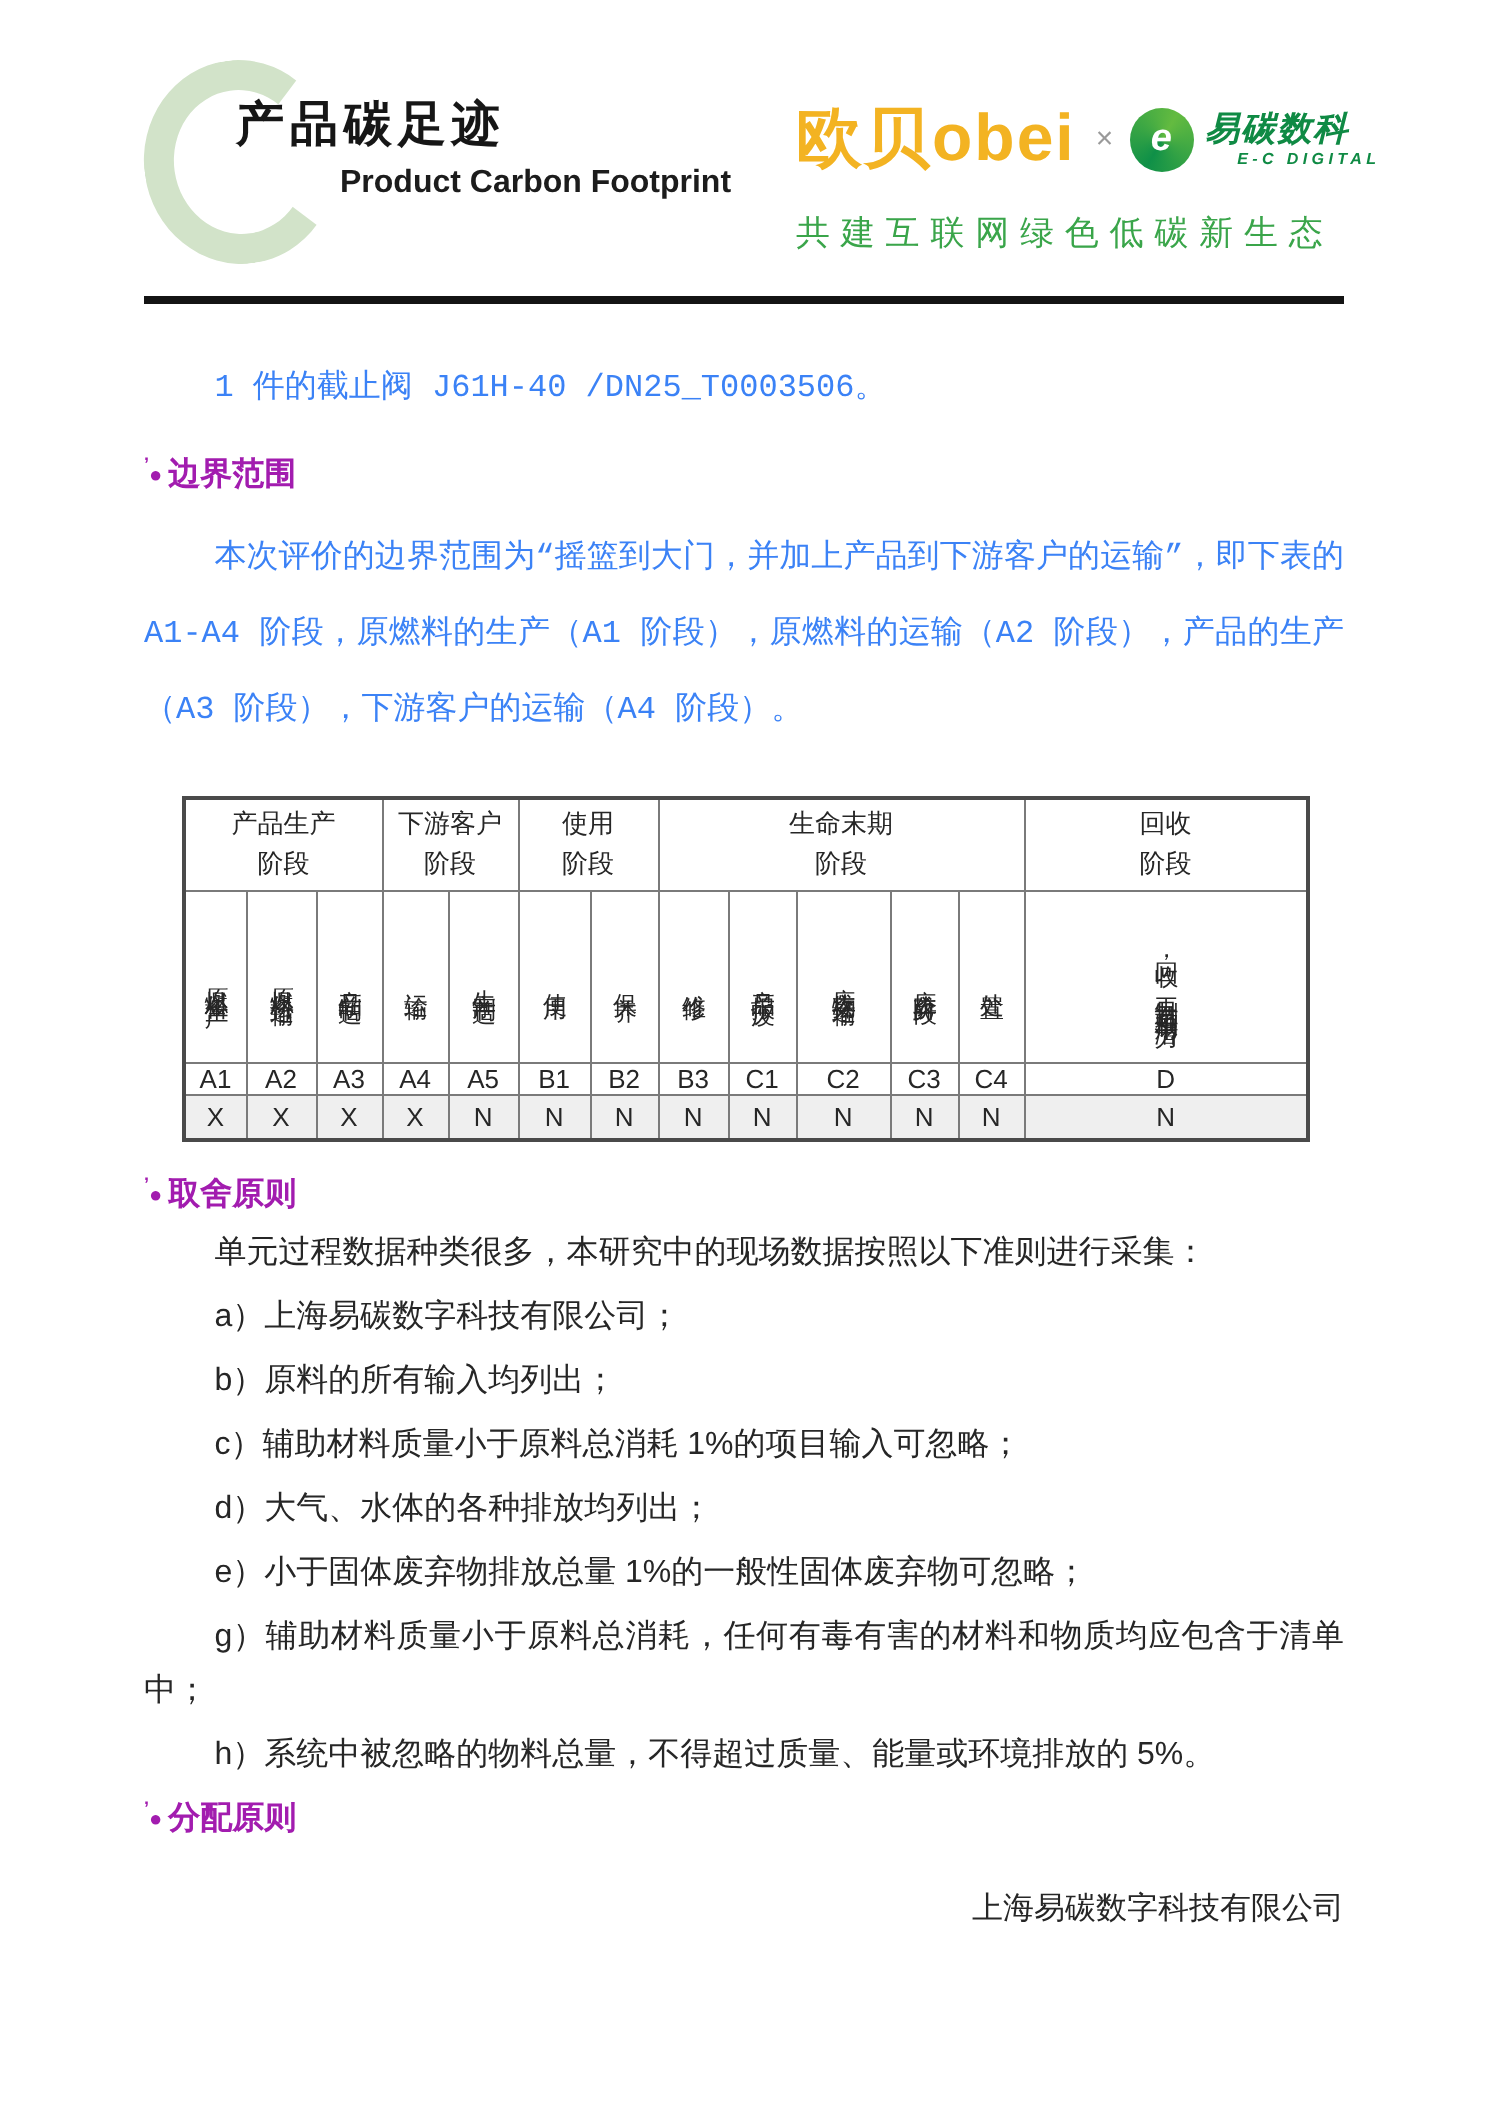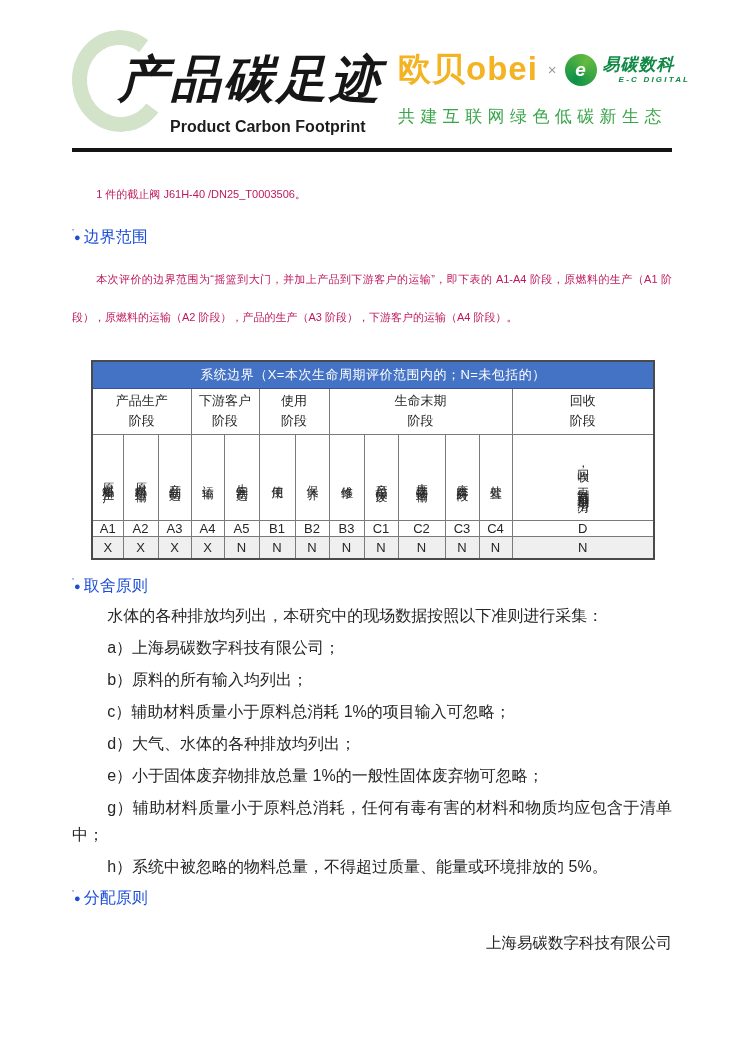--- a/index.html
+++ b/index.html
@@ -9,44 +9,44 @@
     font-family:"Liberation Sans", sans-serif; color:#262626; overflow:hidden;
   }
   
   .header { position:relative; height:152px; }
   .c-ring {
     position:absolute; left:72px; top:30px; width:96px; height:102px;
     border:15px solid #d2e3c9; border-right-color:transparent;
     border-radius:50%; transform:rotate(-8deg);
   }
   .hdr-left { position:absolute; left:118px; top:46px; z-index:1; }
-  .hdr-title { font-size:50px; font-weight:800; letter-spacing:3px; color:#161616; white-space:nowrap;font-style:italic; }
+  .hdr-title { font-size:24px; font-weight:800; letter-spacing:3px; color:#161616; white-space:nowrap; }
   .hdr-sub { font-size:16px; font-weight:600; color:#1c1c1c; margin:5px 0 0 52px; white-space:nowrap; }
   .hdr-right { position:absolute; right:71px; top:47px; width:274px; z-index:1; }
   .partners { display:flex; align-items:center;justify-content:space-between; }
   .obei { font-size:33px; font-weight:700; color:#f3b322; letter-spacing:1px; white-space:nowrap; }
   .times { font-size:15px; color:#9a9a9a; margin:0 8px 0 10px; }
   .ec-circle {
     width:32px; height:32px; border-radius:50%; flex:0 0 32px;
     background:conic-gradient(from 210deg,#0f9048,#64bb40,#0f9048);
     color:#fff; display:flex; align-items:center; justify-content:center;
     font-size:19px; font-weight:700; font-style:italic;
   }
   .ec-stack { margin-left:6px; line-height:1;font-style:italic; }
   .ec-name { font-size:17px; font-weight:800; color:#0f8a44; letter-spacing:1px; white-space:nowrap; }
   .ec-sub { font-size:8px; font-weight:700; color:#0f8a44; letter-spacing:2.2px; margin-top:3px; white-space:nowrap;padding-left:16px; }
   .slogan { margin-top:13px; font-size:17px; color:#3aa54a; letter-spacing:5.4px; white-space:nowrap; }
   .divider { position:absolute; left:72px; right:71px; top:148px; height:4px; background:#141414; }
   
   .main { padding:0 71px 0 72px; }
-  .para { font-size:11px; line-height:38px; text-align:justify; color:#be185d; }
+  .para { font-size:16px; line-height:38px; text-align:justify; color:#3b82f6;font-family:Liberation Mono, monospace; }
   .indent { text-indent:2.2em; }
   .p-product { margin-top:30px; line-height:24px; }
   .p-boundary { margin-top:12px; }
-  .green-h { font-size:16px; font-weight:400; color:#1d4ed8; }
+  .green-h { font-size:16px; font-weight:700; color:#a21caf; }
   .h-boundary { margin-top:21px; }
   .h-principles { margin-top:16px; }
   .h-allocation { margin-top:8px; }
   .tick { font-size:9px; vertical-align:7px; letter-spacing:0; }
   .dot { font-size:11px; vertical-align:1px; margin-right:3px; }
   .p-intro { margin-top:8px; line-height:30px; }
   .item { font-size:16px; line-height:27px; text-align:justify; margin-top:5px; }
   
   .sys-table {
     border-collapse:collapse; table-layout:fixed; width:562px;
@@ -117,23 +117,20 @@
           <col style="width:34px">
         <col style="width:35px">
           <col style="width:34px">
           <col style="width:47px">
           <col style="width:34px">
           <col style="width:33px">
         <col style="width:142px">
       </colgroup>
       <tbody>
         <tr>
-          <td class="t-title" colspan="13">系统边界（X=本次生命周期评价范围内的；N=未包括的）</td>
-        </tr>
-        <tr>
           <td class="group-cell" colspan="3">
             <div>产品生产</div>
             <div>阶段</div>
           </td>
           <td class="group-cell" colspan="2">
             <div>下游客户</div>
             <div>阶段</div>
           </td>
           <td class="group-cell" colspan="2">
             <div>使用</div>
@@ -193,21 +190,21 @@
           <td class="xn-cell">N</td>
           <td class="xn-cell">N</td>
         </tr>
       </tbody>
     </table>
 
     <div class="green-h h-principles">
       <span class="tick">’</span><span class="dot">●</span><span>取舍原则</span>
     </div>
 
-    <p class="item indent p-intro">水体的各种排放均列出，本研究中的现场数据按照以下准则进行采集：</p>
+    <p class="item indent p-intro">单元过程数据种类很多，本研究中的现场数据按照以下准则进行采集：</p>
 
     <p class="item indent">a）上海易碳数字科技有限公司；</p>
     <p class="item indent">b）原料的所有输入均列出；</p>
     <p class="item indent">c）辅助材料质量小于原料总消耗 1%的项目输入可忽略；</p>
     <p class="item indent">d）大气、水体的各种排放均列出；</p>
     <p class="item indent">e）小于固体废弃物排放总量 1%的一般性固体废弃物可忽略；</p>
     <p class="item indent">g）辅助材料质量小于原料总消耗，任何有毒有害的材料和物质均应包含于清单中；</p>
     <p class="item indent">h）系统中被忽略的物料总量，不得超过质量、能量或环境排放的 5%。</p>
 
     <div class="green-h h-allocation">

